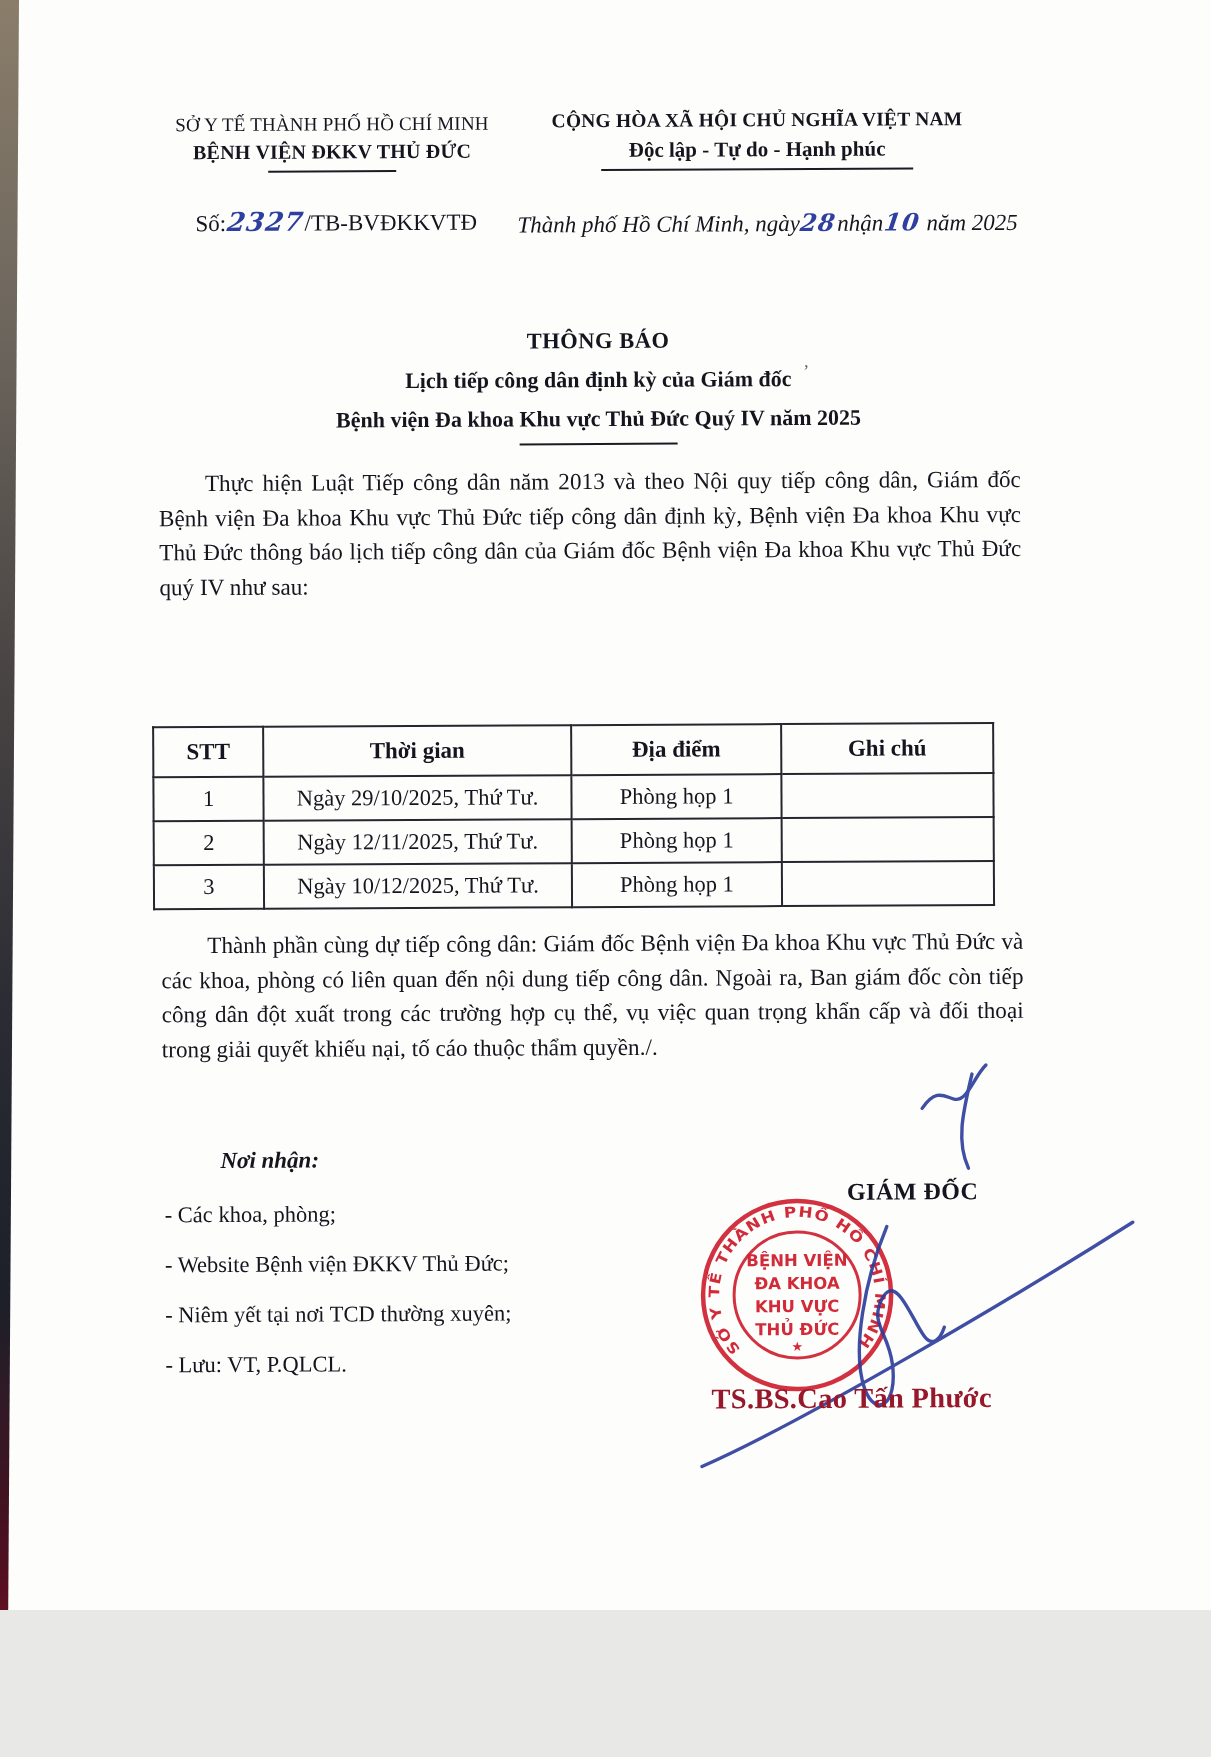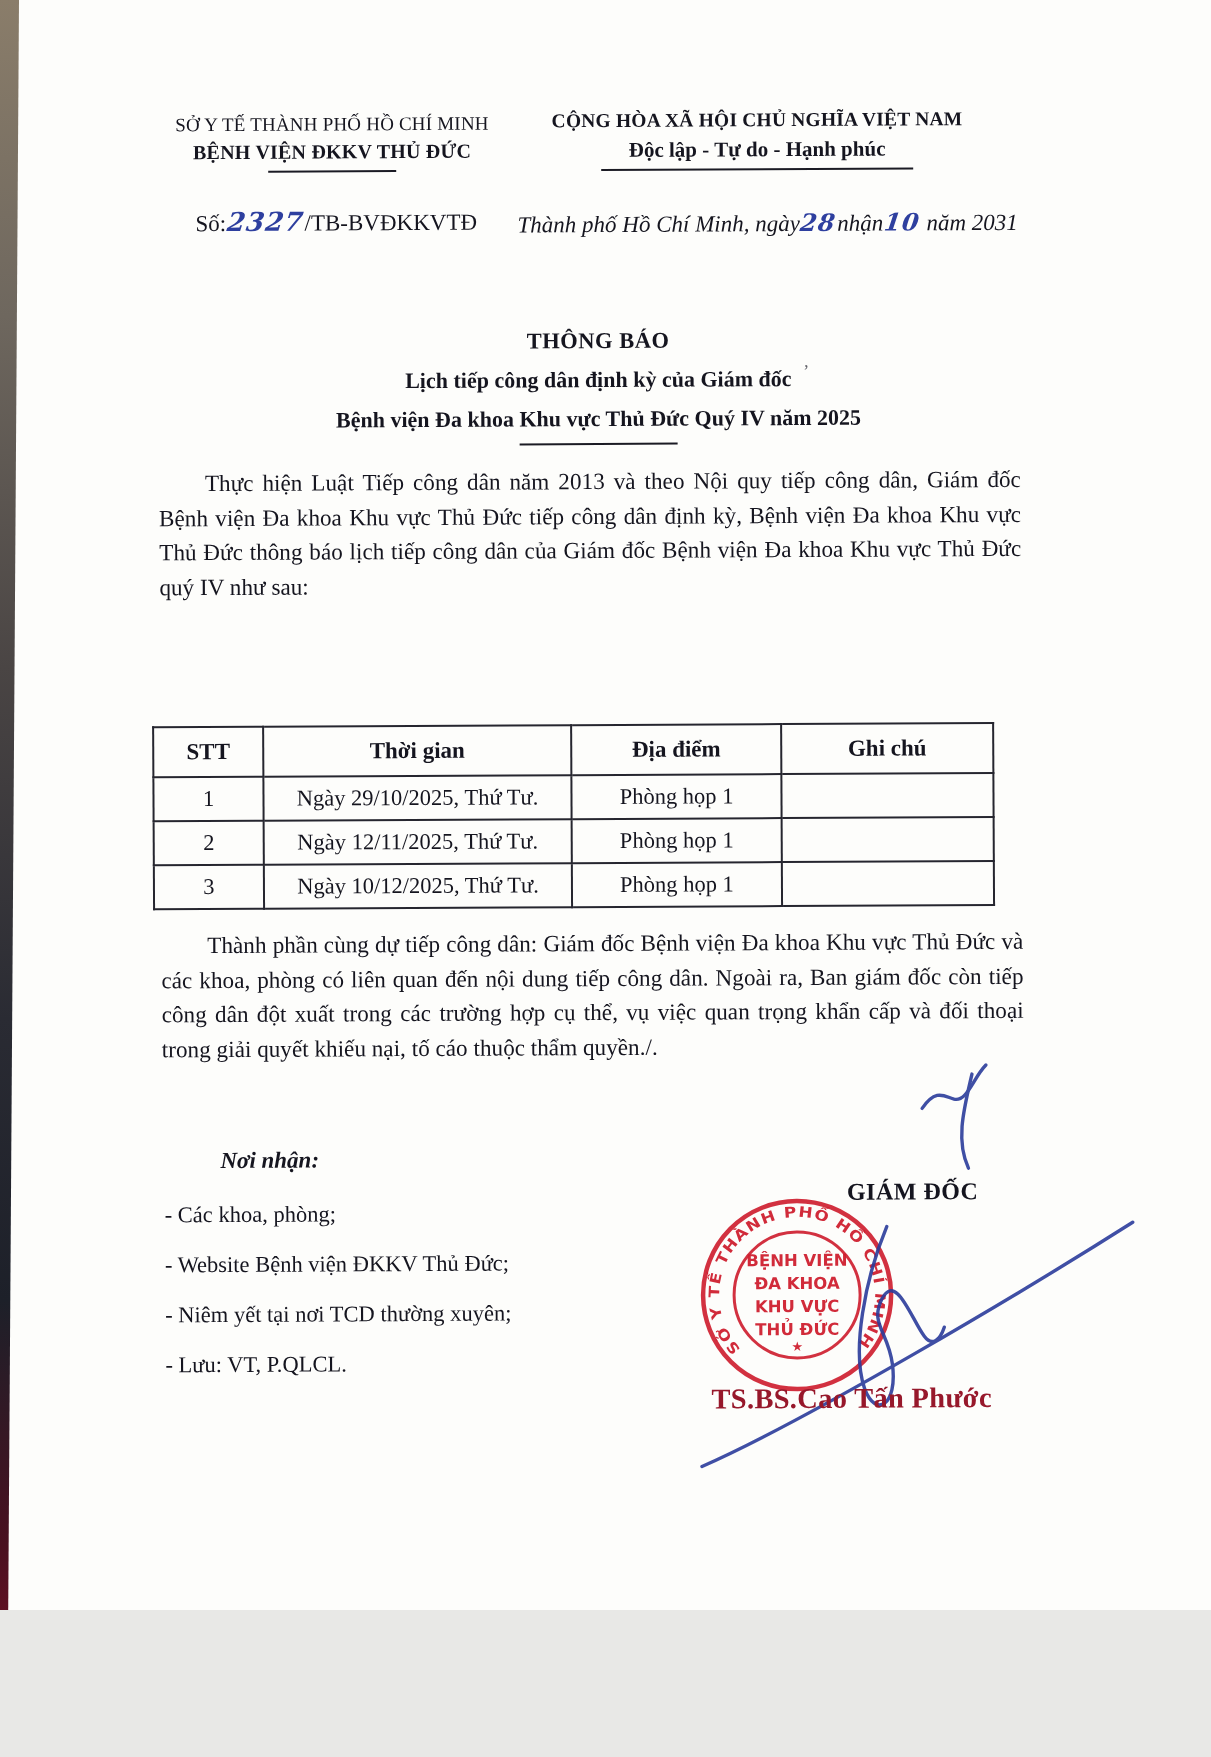--- a/index.html
+++ b/index.html
@@ -91,21 +91,21 @@
     </div>
 
     <div class="national">
       <div class="nat1">CỘNG HÒA XÃ HỘI CHỦ NGHĨA VIỆT NAM</div>
       <div class="nat2">Độc lập - Tự do - Hạnh phúc</div>
       <div class="nat-underline"></div>
     </div>
 
     <div class="doc-number"><span>Số:</span><span class="hand">2327</span><span>/TB-BVĐKKVTĐ</span></div>
 
-    <div class="dateline"><span>Thành phố Hồ Chí Minh, ngày</span><span class="hand">28</span><span>nhận</span><span class="hand">10</span> <span>năm 2031</span></div>
+    <div class="dateline"><span>Thành phố Hồ Chí Minh, ngày</span><span class="hand">28</span><span>nhận</span><span class="hand">10</span> <span>năm 2025</span></div>
 
     <div class="title-block">
       <div class="title-kicker">THÔNG BÁO</div>
       <div class="title-l1">Lịch tiếp công dân định kỳ của Giám đốc</div>
       <div class="title-l2">Bệnh viện Đa khoa Khu vực Thủ Đức Quý IV năm 2025</div>
       <div class="title-underline"></div>
     </div>
     <span class="title-mark">’</span>
 
     <div id="p1" class="para">Thực hiện Luật Tiếp công dân năm 2013 và theo Nội quy tiếp công dân, Giám đốc Bệnh viện Đa khoa Khu vực Thủ Đức tiếp công dân định kỳ, Bệnh viện Đa khoa Khu vực Thủ Đức thông báo lịch tiếp công dân của Giám đốc Bệnh viện Đa khoa Khu vực Thủ Đức quý IV như sau:</div>

